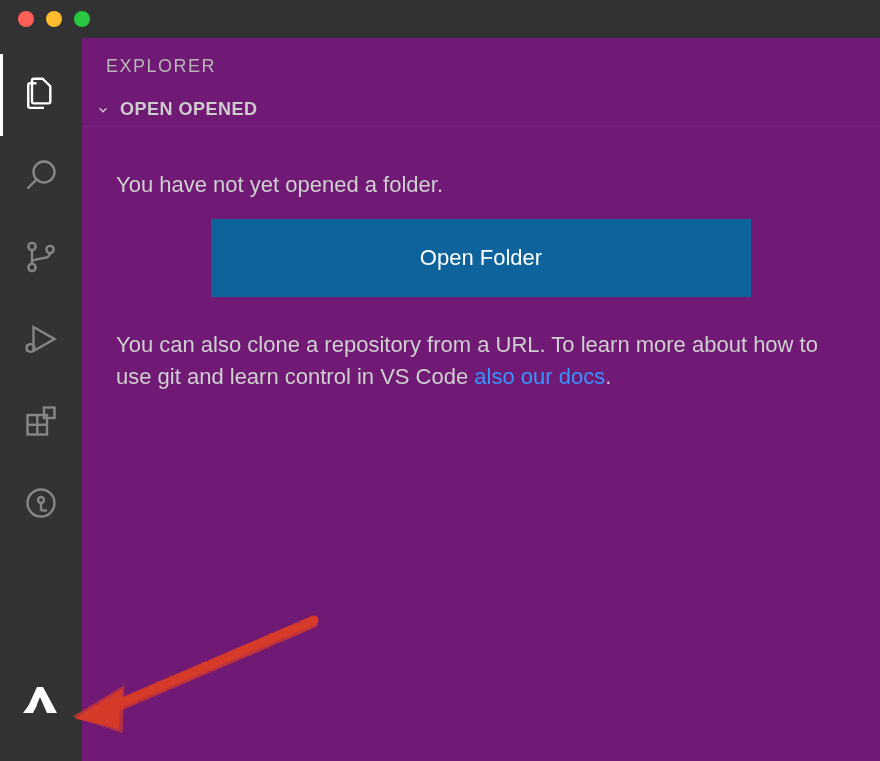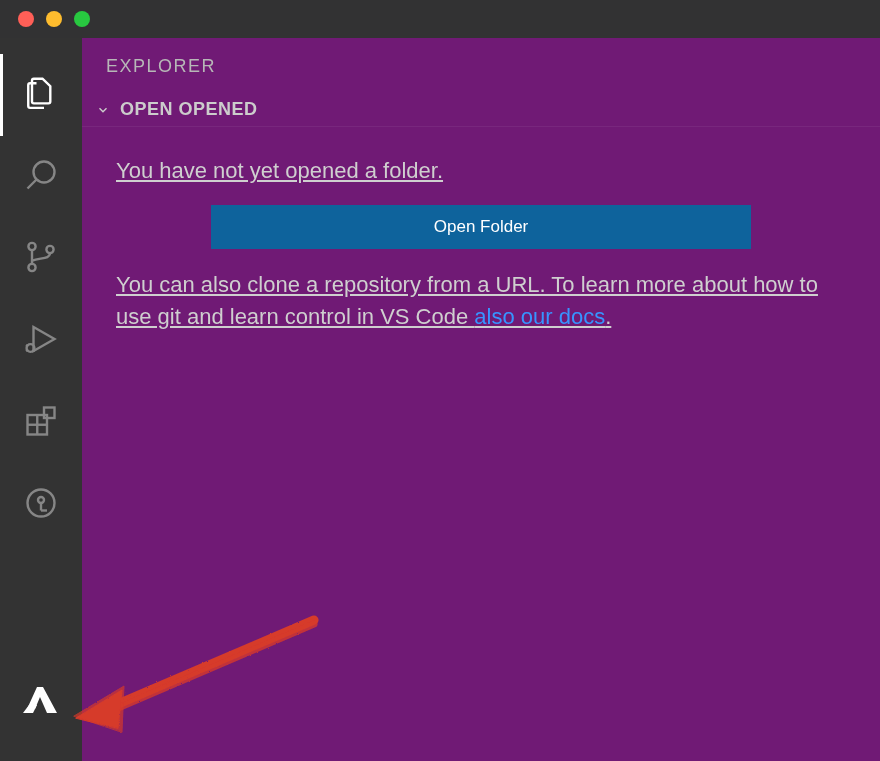--- a/index.html
+++ b/index.html
@@ -82,31 +82,31 @@
   .section-header:last-of-type { border-bottom: none; }
   .chev { display:inline-flex; width:18px; height:18px; align-items:center; justify-content:center; }
   .chev svg { width: 14px; height: 14px; }
 
   .panel-body {
     padding: 10px 34px 20px 34px;
     font-size: 22px;
     color: #cfcfcf;
     line-height: 1.45;
   }
-  .panel-body p { margin: 18px 0 18px 0; text-decoration: underline; }
+  .panel-body p { margin: 32px 0 18px 0; }
   .btn {
     display: block;
     margin: 10px auto 20px auto;
     width: 540px;
     max-width: 92%;
-    padding: 12px 0;
+    padding: 26px 0;
     text-align: center;
     background: #0e639c;
     color: #ffffff;
-    font-size: 17px;
+    font-size: 22px;
     border: none;
     cursor: pointer;
   }
   .link { color: #3794ff; cursor: pointer; }
 
   .arrow-annotation {
     position: absolute;
     left: 64px;
     top: 600px;
     pointer-events: none;

